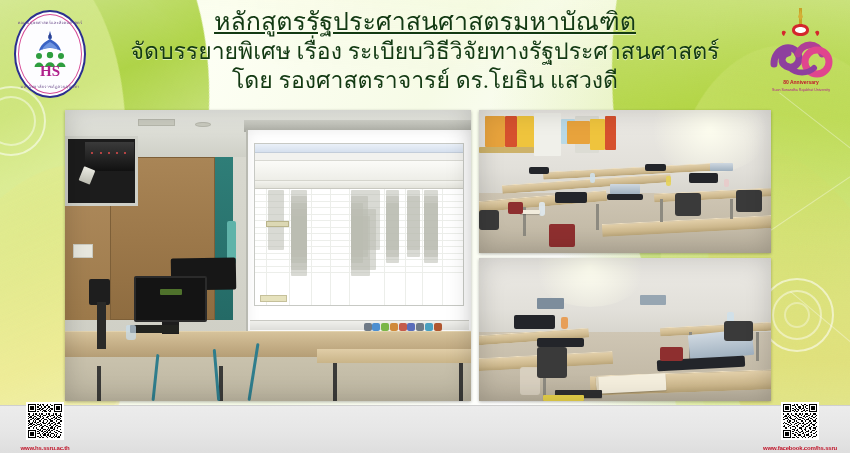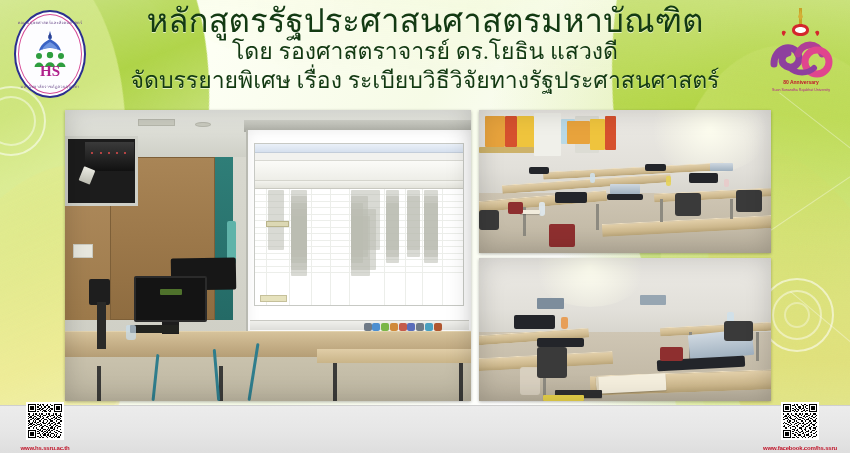--- a/index.html
+++ b/index.html
@@ -72,21 +72,21 @@
     position:absolute; left:96px; top:6px; width:658px; height:100px;
     display:flex; flex-direction:column; align-items:center; justify-content:flex-start;
     text-align:center;
   }
   .t-line {
     color:#133a12;
     font-family:"Liberation Serif", serif;
     white-space:nowrap;
     text-shadow:0 1px 0 rgba(255,255,255,0.6);
   }
-  .t1 { font-size:33px; line-height:31px; letter-spacing:0px; }
+  .t1 { font-size:25px; line-height:31px; letter-spacing:0px;text-decoration:underline; }
   .t2 { font-size:23px; line-height:29px; }
   .t3 { font-size:23px; line-height:29px; }
 
   
   #photos { position:absolute; left:0; top:108px; width:850px; height:295px; }
   .photo {
     position:absolute; overflow:hidden; background:#555;
     box-shadow:0 1px 3px rgba(0,0,0,0.28);
   }
   #photo-lecturer { left:65px; top:2px; width:406px; height:291px; }
@@ -272,22 +272,22 @@
           <path d="M12 15 C12.5 8.5 21.5 8.5 22 15 Z" fill="#2f9e3f"></path>
         <circle cx="28" cy="4" r="3" fill="#2f9e3f"></circle>
           <path d="M23.5 15 C24 9 32 9 32.5 15 Z" fill="#2f9e3f"></path>
       </svg>
       <div class="logo-hs">HS</div>
       <div class="oval-txt-bot">มหาวิทยาลัยราชภัฏสวนสุนันทา</div>
     </div>
 
     <div id="title-block">
       <div class="t-line t1">หลักสูตรรัฐประศาสนศาสตรมหาบัณฑิต</div>
+      <div class="t-line t2">จัดบรรยายพิเศษ เรื่อง ระเบียบวิธีวิจัยทางรัฐประศาสนศาสตร์</div>
       <div class="t-line t3">โดย รองศาสตราจารย์ ดร.โยธิน แสวงดี</div>
-      <div class="t-line t2">จัดบรรยายพิเศษ เรื่อง ระเบียบวิธีวิจัยทางรัฐประศาสนศาสตร์</div>
     </div>
 
     <div class="logo-right">
       <svg width="78" height="92" viewBox="0 0 78 92">
         <g>
           <rect x="37" y="0" width="3" height="16" fill="#c9a227"></rect>
           <path d="M38.5 2 L41 9 L38.5 12 L36 9 Z" fill="#d4af37"></path>
           <path d="M30 22 C30 14 47 14 47 22 C47 26 43 28 38.5 28 C34 28 30 26 30 22 Z" fill="#d4262c"></path>
           <path d="M33 22 C33 18 44 18 44 22 C44 24 41 25 38.5 25 C36 25 33 24 33 22 Z" fill="#ffffff"></path>
           <path d="M24 24 C20 20 18 26 22 28 Z" fill="#d4262c"></path>

